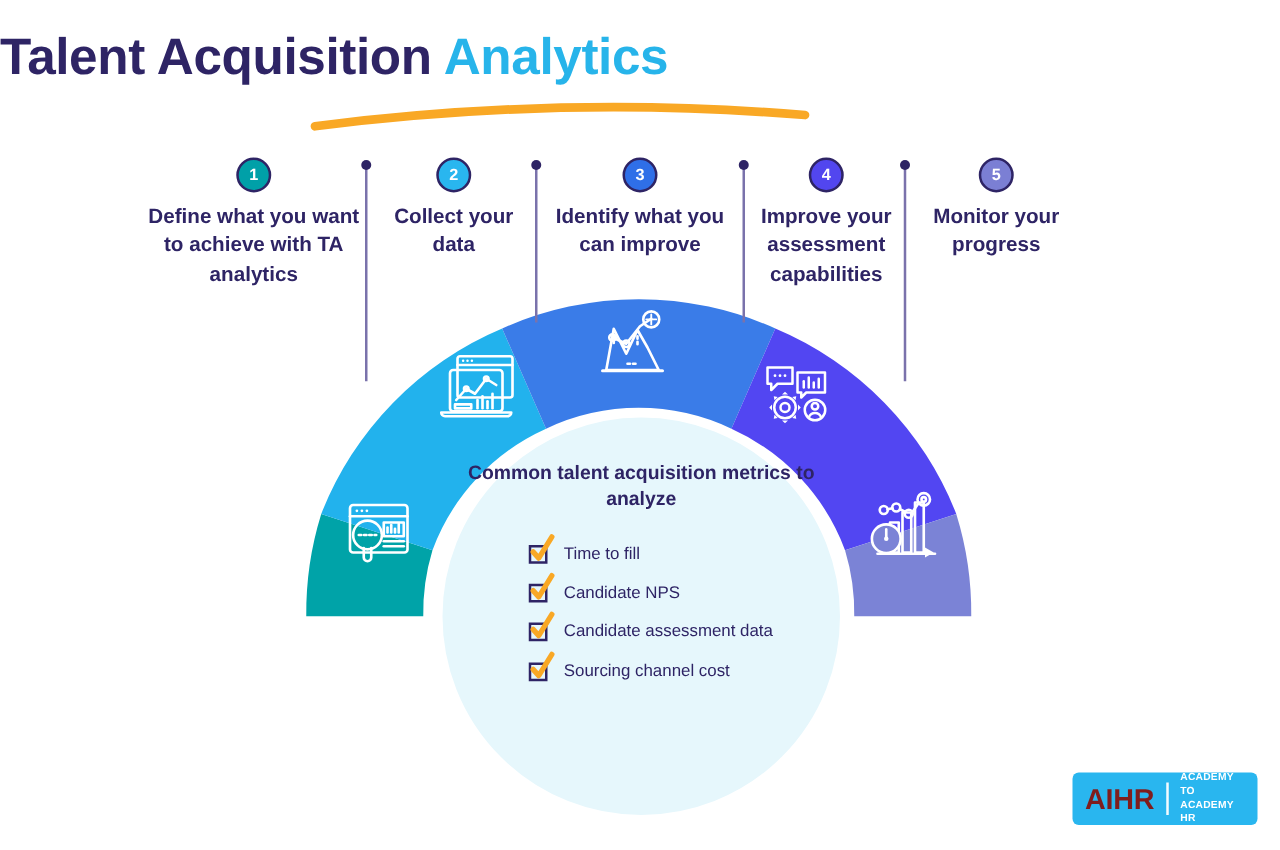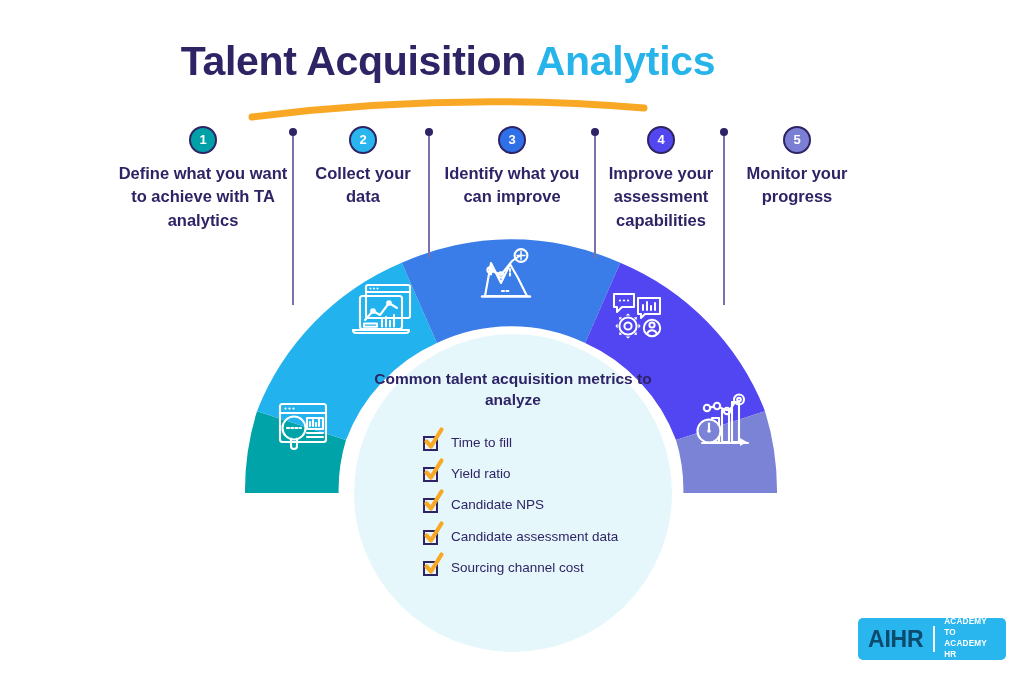--- a/index.html
+++ b/index.html
@@ -15,22 +15,20 @@
     font-family: "Liberation Sans", sans-serif;
     -webkit-font-smoothing: antialiased;
   }
 
   
   #title-block {
     position: absolute;
     top: 24px;
     left: 0;
     width: 896px;
-    text-align: center;
-    margin-top: 16px;
   }
   #page-title {
     font-size: 41px;
     font-weight: bold;
     letter-spacing: -0.3px;
     line-height: 1.05;
     color: #2e2465;
     white-space: nowrap;
   }
   #page-title .accent {
@@ -177,21 +175,21 @@
     width: 148px;
     height: 42px;
     background: #29b6ef;
     border-radius: 5px;
     display: flex;
     align-items: center;
     box-sizing: border-box;
     padding: 0 10px;
   }
   #aihr-mark {
-    color: #0c4a6e;
+    color: #7f1d1d;
     font-size: 23px;
     font-weight: bold;
     letter-spacing: -0.2px;
     line-height: 1;
   }
   #aihr-rule {
     width: 2px;
     height: 26px;
     background: #ffffff;
     margin: 0 9px 0 10px;
@@ -380,29 +378,20 @@
     <span class="metric-check">
       <span class="box"></span>
       <svg viewBox="0 0 22 24">
           <path d="M4.5 13.5 L9 18.5 L19.5 1.5" stroke="#f9a825" stroke-width="4.2" fill="none" stroke-linecap="round" stroke-linejoin="round"></path>
         </svg>
     </span>
     <span class="metric-label">Time to fill</span>
   </div>
 
 
-  <div class="metric-row">
-    <span class="metric-check">
-      <span class="box"></span>
-      <svg viewBox="0 0 22 24">
-          <path d="M4.5 13.5 L9 18.5 L19.5 1.5" stroke="#f9a825" stroke-width="4.2" fill="none" stroke-linecap="round" stroke-linejoin="round"></path>
-        </svg>
-    </span>
-    <span class="metric-label">Yield ratio</span>
-  </div>
 
   <div class="metric-row">
     <span class="metric-check">
       <span class="box"></span>
       <svg viewBox="0 0 22 24">
           <path d="M4.5 13.5 L9 18.5 L19.5 1.5" stroke="#f9a825" stroke-width="4.2" fill="none" stroke-linecap="round" stroke-linejoin="round"></path>
         </svg>
     </span>
     <span class="metric-label">Candidate NPS</span>
   </div>

